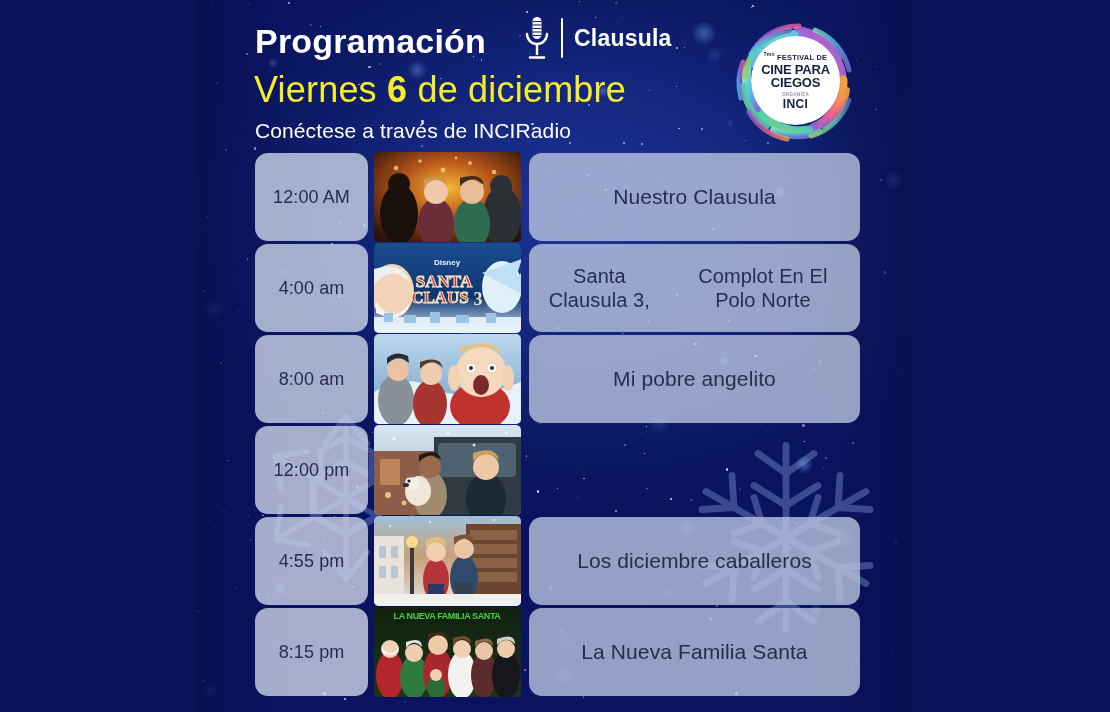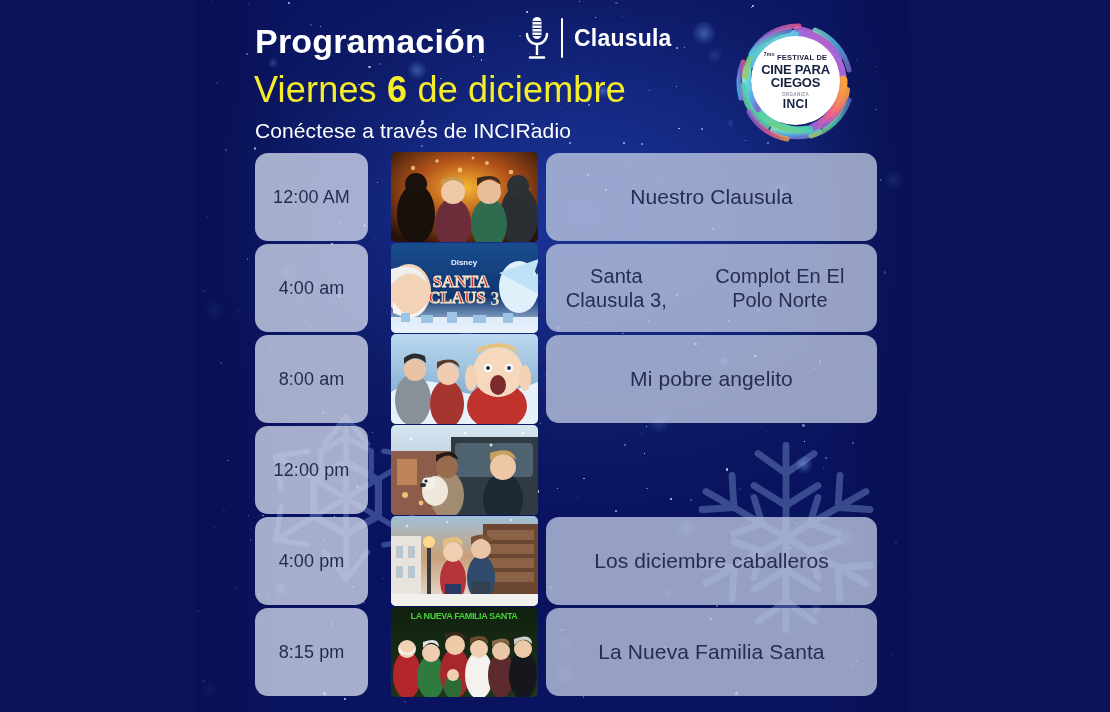--- a/index.html
+++ b/index.html
@@ -115,21 +115,21 @@
   .row{ position:absolute; left:255px; height:88px; display:flex; align-items:stretch; }
   .time-pill{
     width:113px; height:88px;
     background:rgba(205,213,233,.80);
     border-radius:13px;
     display:flex; align-items:center; justify-content:center;
     color:#262c4e; font-size:18px; letter-spacing:.1px;
   }
   .thumb{
     width:147px; height:90px;
-    margin-left:23px; margin-top:-1px;
+    margin-left:6px; margin-top:-1px;
     border-radius:5px;
     overflow:hidden; position:relative;
     background:#11224f;
     text-align:center;
   }
   .thumb svg{ display:block; width:147px; height:90px; }
   .title-pill{
     width:331px; height:88px;
     margin-left:8px;
     background:rgba(190,200,224,.78);
@@ -684,21 +684,21 @@
             <g fill="#ffffff" opacity=".8">
               <circle cx="20" cy="14" r="1.6"></circle>
               <circle cx="74" cy="8" r="1.4"></circle>
               <circle cx="100" cy="20" r="1.5"></circle>
               <circle cx="132" cy="8" r="1.3"></circle>
             </g>
           </svg>
         </div>
       </div>
       <div class="row" style="top:517px">
-        <div class="time-pill">4:00 pm</div>
+        <div class="time-pill">4:55 pm</div>
         <div class="thumb">
           <svg viewBox="0 0 147 90" preserveAspectRatio="none">
             <defs>
               <linearGradient id="lf" x1="0" y1="0" x2="0" y2="1">
                 <stop offset="0%" stop-color="#9fc0d8"></stop>
                 <stop offset="45%" stop-color="#c9a079"></stop>
                 <stop offset="100%" stop-color="#e8e3db"></stop>
               </linearGradient>
             </defs>
             <rect width="147" height="90" fill="url(#lf)"></rect>

